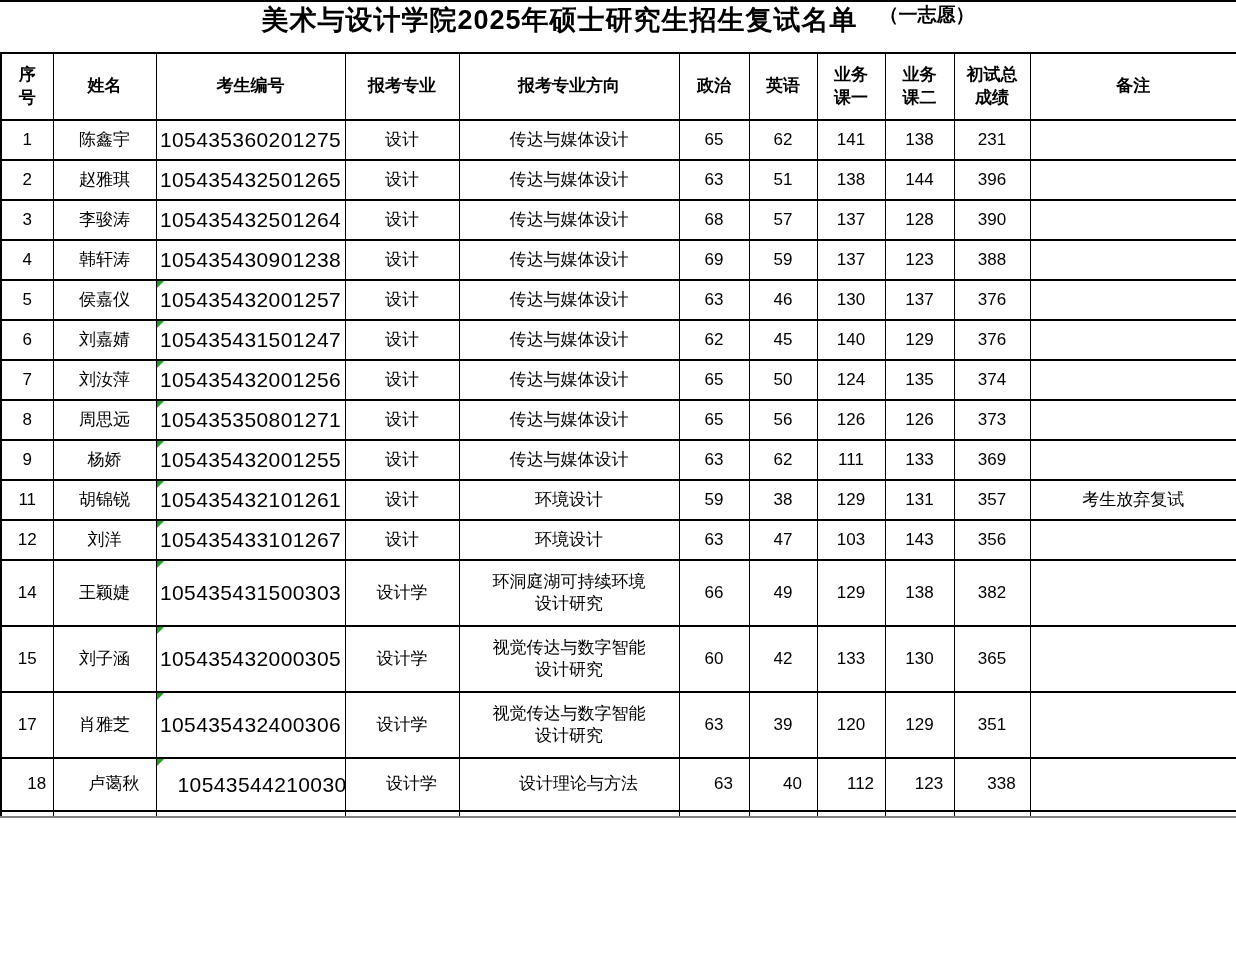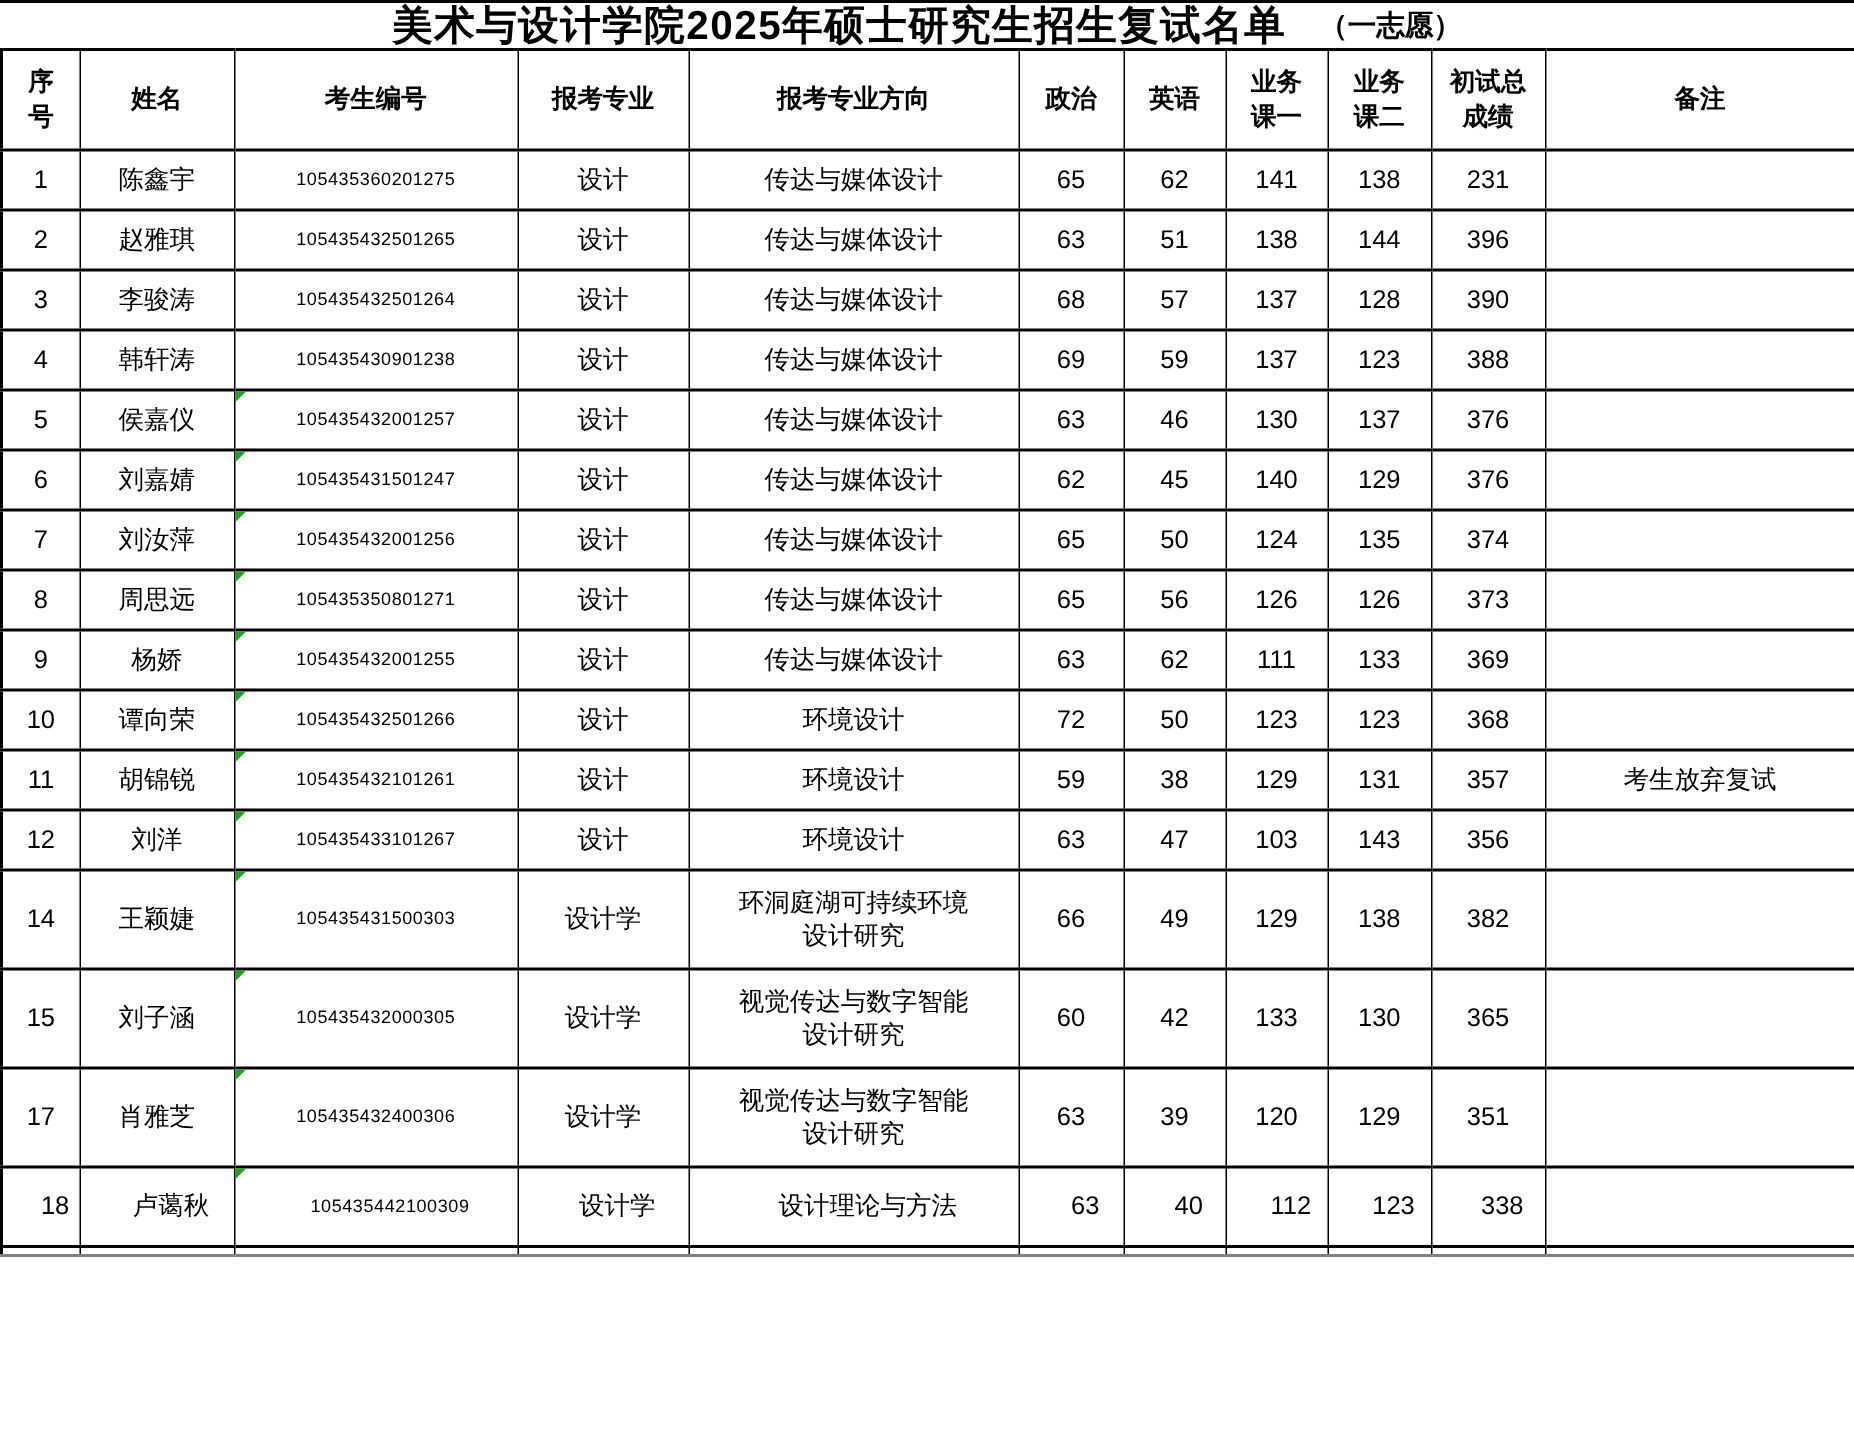--- a/index.html
+++ b/index.html
@@ -5,41 +5,41 @@
   html,body{margin:0;padding:0;background:#ffffff;}
   body{
     width:1236px;height:959px;overflow:hidden;
     font-family:"Liberation Sans","DejaVu Sans",sans-serif;
     color:#000;
     -webkit-font-smoothing:antialiased;
   }
   .page{width:1236px;}
   .top-line{height:2px;background:#000;width:100%;}
   .title-row{
-    height:30px;display:flex;align-items:center;justify-content:center;
+    height:50px;display:flex;justify-content:center;
     font-weight:bold;white-space:nowrap;gap:20px;
   }
   .title-main{font-size:27px;letter-spacing:1px;}
   .title-suffix{font-size:19px;margin-left:2px;font-family:Liberation Mono, monospace;}
   table{
     width:1236px;table-layout:fixed;border-collapse:collapse;
     border:2px solid #000;border-bottom:none;
   }
   th,td{
     border-left:1px solid #000;border-right:1px solid #000;
     border-top:2px solid #000;border-bottom:2px solid #000;
     text-align:center;vertical-align:middle;
     padding:1px 2px;white-space:pre-line;line-height:1.32;
     overflow:hidden;
   }
   thead th{height:63px;font-size:17px;font-weight:bold;}
   tbody td{height:36px;font-size:17px;}
   tbody tr.tall td{height:62px;}
   tbody tr.last td{height:49px;padding-left:21px;}
-  td.id-cell{position:relative;font-size:12px;letter-spacing:0.4px;margin-top:21px;}
+  td.id-cell{position:relative;font-size:21px;letter-spacing:0.4px;margin-top:21px;}
   td.id-cell.marker::before{
     content:"";position:absolute;top:0;left:0;width:0;height:0;
     border-top:7px solid var(--marker-green,#21a121);
     border-right:7px solid transparent;
   }
   tr.partial td{
     height:4px;padding:0;
     border-bottom:2px solid #808080;
   }
 </style>
@@ -200,33 +200,20 @@
     <td>设计</td>
     <td>传达与媒体设计</td>
     <td>63</td>
     <td>62</td>
     <td>111</td>
     <td>133</td>
     <td>369</td>
     <td></td>
   </tr>
         <tr>
-    <td>10</td>
-    <td>谭向荣</td>
-    <td class="id-cell marker">105435432501266</td>
-    <td>设计</td>
-    <td>环境设计</td>
-    <td>72</td>
-    <td>50</td>
-    <td>123</td>
-    <td>123</td>
-    <td>368</td>
-    <td></td>
-  </tr>
-        <tr>
     <td>11</td>
     <td>胡锦锐</td>
     <td class="id-cell marker">105435432101261</td>
     <td>设计</td>
     <td>环境设计</td>
     <td>59</td>
     <td>38</td>
     <td>129</td>
     <td>131</td>
     <td>357</td>

